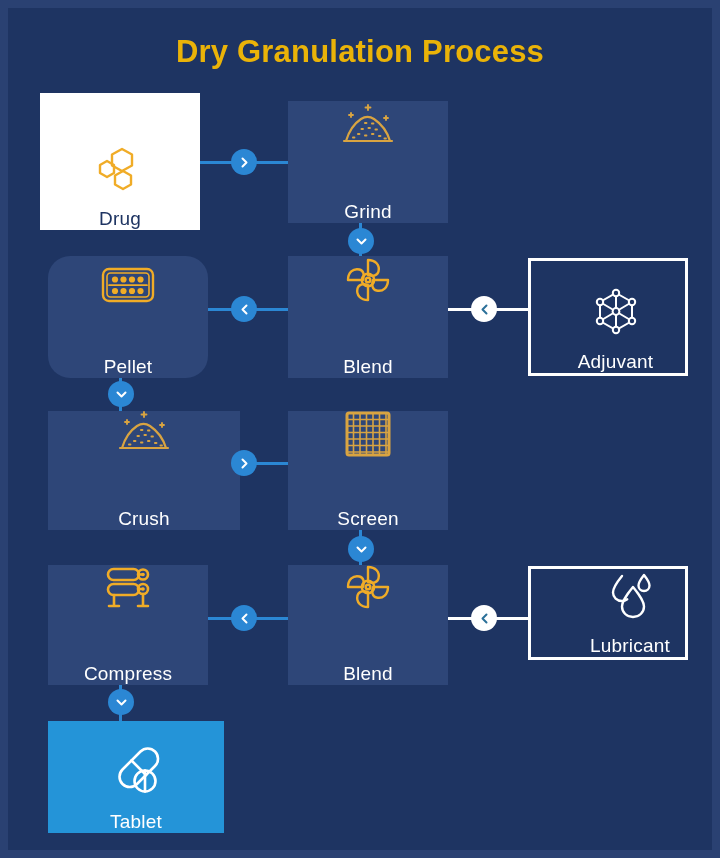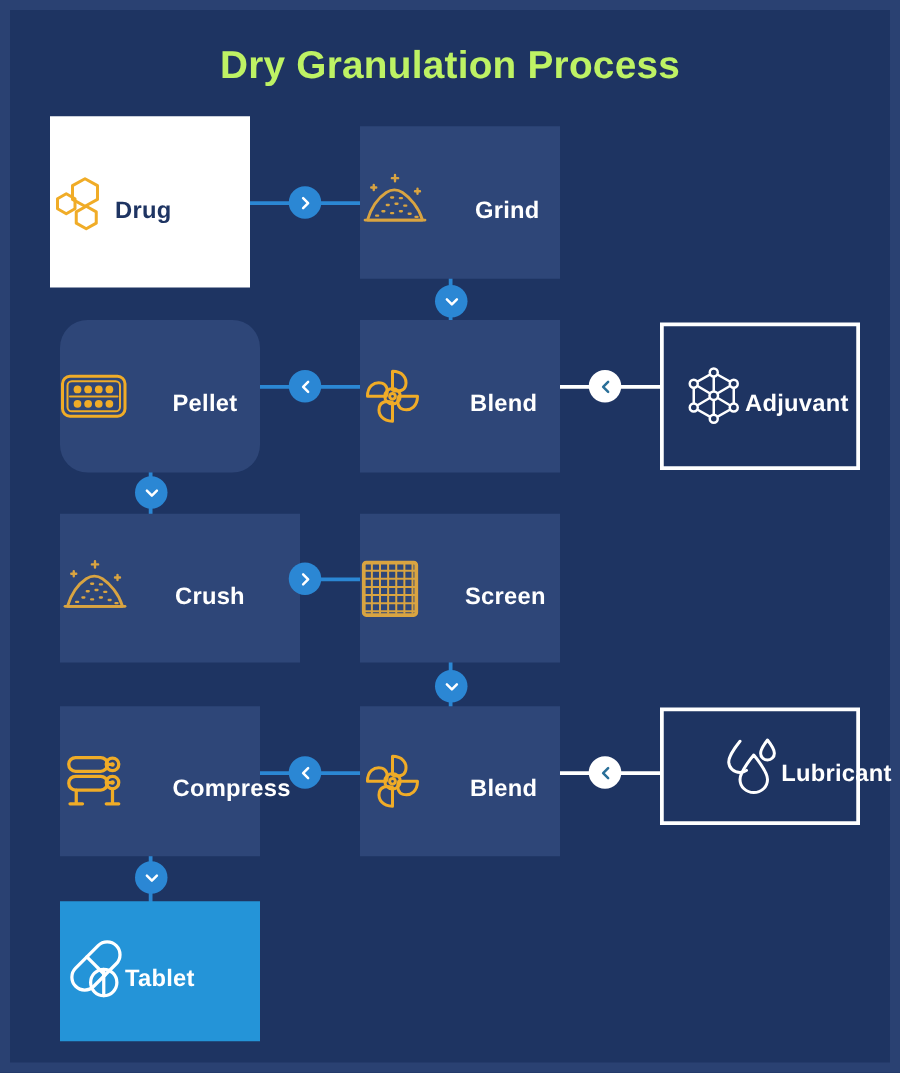--- a/index.html
+++ b/index.html
@@ -24,31 +24,31 @@
 
   
   .title {
     position: absolute;
     left: 0;
     top: 26px;
     width: 704px;
     text-align: center;
     font-size: 31px;
     font-weight: bold;
-    color: #bef264;
+    color: #eab308;
     letter-spacing: 0.2px;
   }
 
   
   .node {
     position: absolute;
     display: flex;
+    flex-direction: column;
     align-items: center;
-    justify-content: flex-start;
-    font-weight: bold;
+    justify-content: flex-end;
   }
   .node .icon {
     display: block;
     line-height: 0;
   }
   .node .label {
     margin-top: 14px;
     font-size: 19px;
     letter-spacing: 0.2px;
   }
@@ -307,21 +307,21 @@
         <g fill="none" stroke="#ffffff" stroke-width="2.4" stroke-linejoin="round" stroke-linecap="round">
           <path d="M17 5 C17 5, 8 16, 8 21.5 C8 26.3, 12 30, 17 30 C19 30, 20.8 29.4, 22.2 28.3"></path>
           <path d="M39 4 C39 4, 33.5 11, 33.5 14.5 C33.5 17.6, 35.9 20, 39 20 C42.1 20, 44.5 17.6, 44.5 14.5 C44.5 11, 39 4, 39 4 Z"></path>
           <path d="M28 16 C28 16, 17 29, 17 35.5 C17 41.5, 21.9 46, 28 46 C34.1 46, 39 41.5, 39 35.5 C39 29, 28 16, 28 16 Z"></path>
         </g>
       </svg>
     </span>
     <span class="label">Lubricant</span>
   </div>
 
-  <div class="node fill-accent" style="left:40px; top:713px; width:160px; height:112px;">
+  <div class="node fill-accent" style="left:40px; top:713px; width:176px; height:112px;">
     <span class="icon">
       <svg width="52" height="50" viewBox="0 0 52 50">
         <g fill="none" stroke="#ffffff" stroke-width="2.6" stroke-linejoin="round" stroke-linecap="round">
           <path d="M30.5 4.5 C34.5 0.5, 41 0.5, 45 4.5 C49 8.5, 49 15, 45 19 L27 37
                    C23 41, 16.5 41, 12.5 37 C8.5 33, 8.5 26.5, 12.5 22.5 Z"></path>
           <path d="M21.5 13.5 L36 28"></path>
           <circle cx="35" cy="34" r="10.5"></circle>
           <path d="M35 23.5 V44.5"></path>
         </g>
       </svg>

